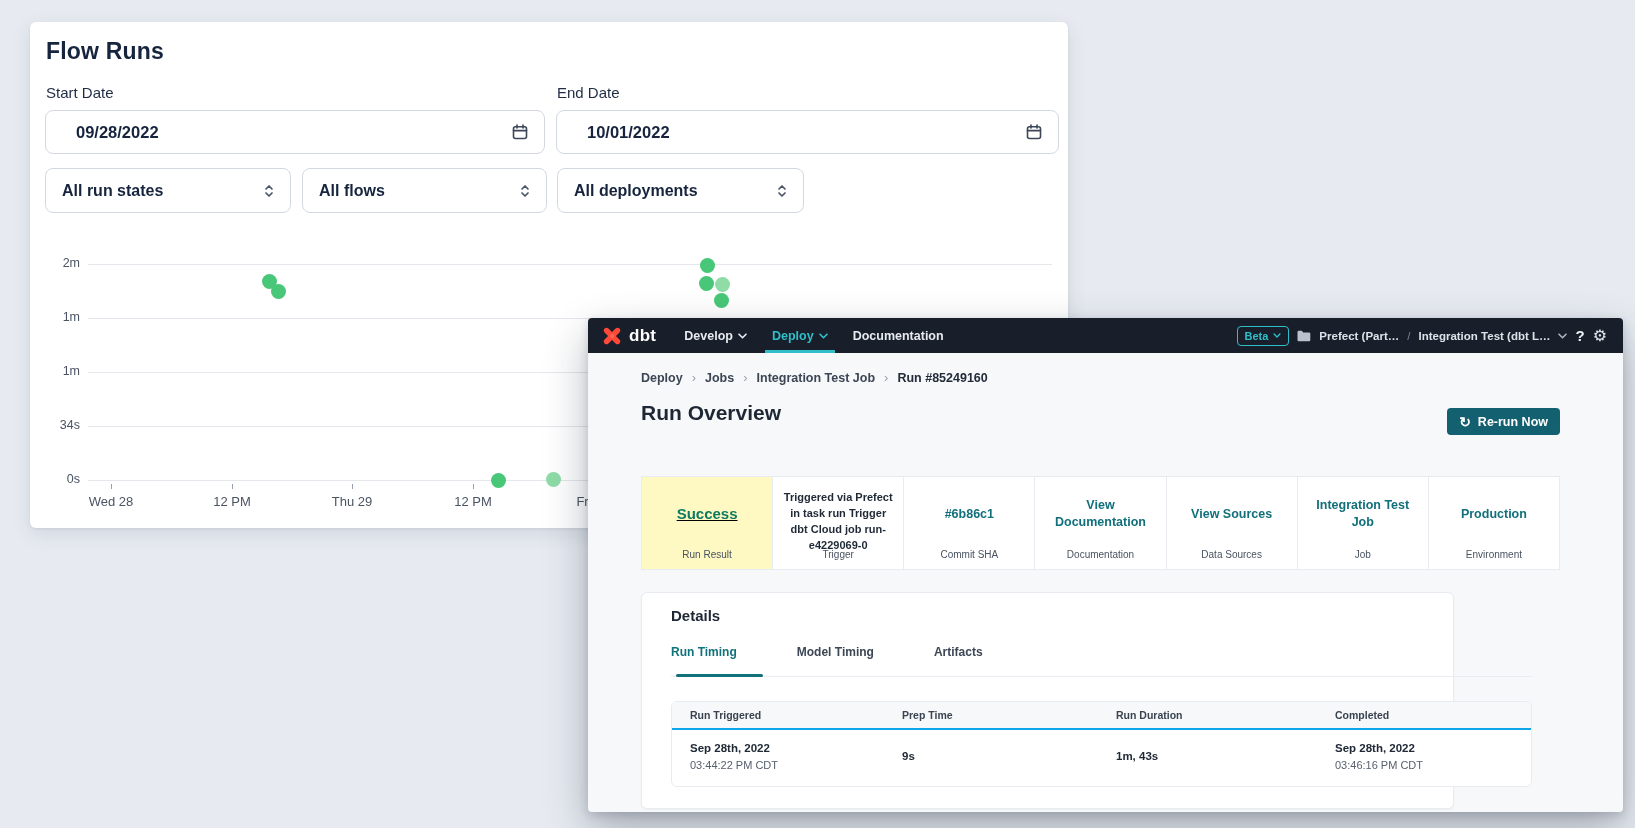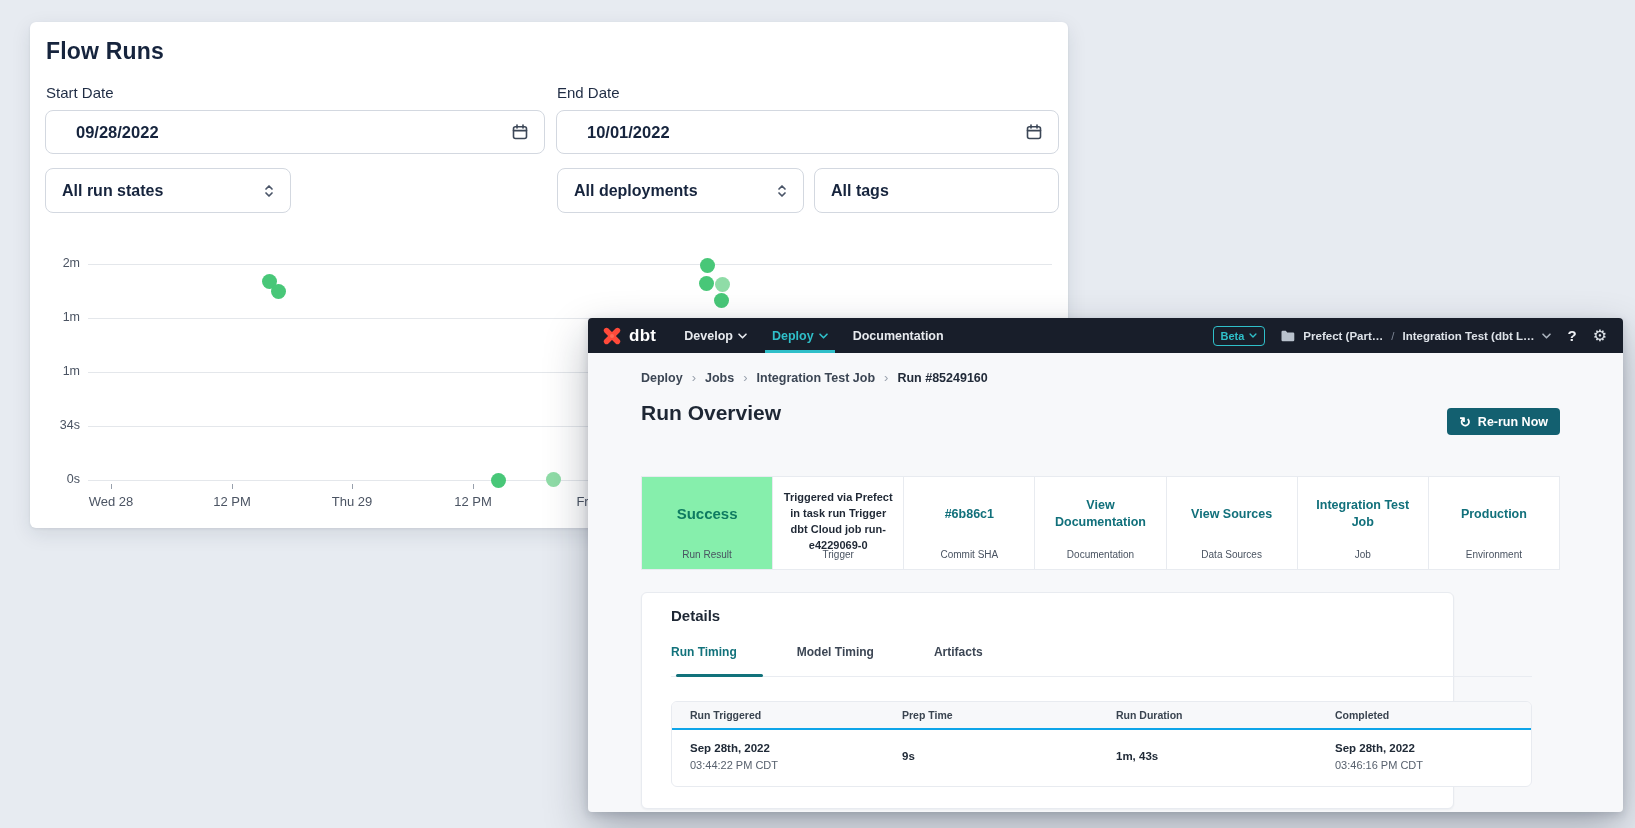--- a/index.html
+++ b/index.html
@@ -48,21 +48,21 @@
     display:flex; align-items:center; padding:0 16px 0 13px;
   }
   .dbt-brand { display:flex; align-items:center; gap:6px; margin-right:28px; }
   .dbt-brand .brand-text { color:#ffffff; font-size:17px; font-weight:700; letter-spacing:.3px; }
   .nav-item {
     position:relative; height:35px; display:flex; align-items:center; gap:5px;
     color:#e7eaee; font-size:12.5px; font-weight:700; margin-right:25px; cursor:default;
   }
   .nav-item.active { color:#2fbfc9; }
   .nav-item.active::after { content:""; position:absolute; left:-7px; right:-7px; bottom:0; height:3px; background:#2fbfc9; }
-  .nav-right { margin-left:auto; display:flex; align-items:center; gap:16px; }
+  .nav-right { margin-left:auto; display:flex; align-items:center; gap:8px; }
   .beta-chip {
     display:flex; align-items:center; gap:5px; border:1px solid #2fbfc9; color:#2fbfc9;
     border-radius:4px; font-size:11px; font-weight:700; padding:3px 7px;
   }
   .nav-crumb { display:flex; align-items:center; gap:8px; color:#dde2e8; font-size:11.5px; font-weight:700; }
   .nav-crumb .sep { color:#7e8796; font-weight:400; }
   .nav-help { color:#eef1f5; font-size:15px; font-weight:700; }
   .nav-gear { color:#dfe4ea; font-size:16px; line-height:1; }
 
   .dbt-content { position:absolute; left:0; top:35px; right:0; bottom:0; }
@@ -82,21 +82,21 @@
   .status-row {
     position:absolute; left:53px; top:123px; width:919px; height:94px;
     display:flex; background:#ffffff; border:1px solid #e8ebf0;
   }
   .status-cell {
     flex:1 1 0; position:relative; display:flex; align-items:center; justify-content:center;
     padding:8px 8px 26px; border-left:1px solid #e8ebf0;
   }
   .status-cell:first-child { border-left:none; }
   .status-cell .value { text-align:center; font-size:12.5px; font-weight:700; color:#11707b; line-height:1.35; }
-  .status-cell.success { background:#86efac; }
+  .status-cell.success { background:#fef9c3;text-decoration:underline; }
   .status-cell.success .value { font-size:15px; color:#0e7b61; }
   .status-cell.trigger .value { color:#1f2835; font-size:11px; line-height:1.45;margin-top:16px; }
   .status-cell .caption {
     position:absolute; left:0; right:0; bottom:9px; text-align:center;
     font-size:10px; font-weight:400; color:#495361;
   }
 
   .details-card {
     position:absolute; left:53px; top:239px; width:813px; height:217px;
     background:#ffffff; border:1px solid #e8ebf0; border-radius:6px;
@@ -156,31 +156,37 @@
 
   <div class="pf-select" style="left:15px; top:146px; width:246px;">
     <span class="grow">All run states</span>
     <span class="pf-icon">
       <svg width="12" height="16" viewBox="0 0 12 16" fill="none" stroke="#4a5568" stroke-width="1.7" stroke-linecap="round" stroke-linejoin="round">
         <path d="M3 6 L6 3 L9 6"></path>
           <path d="M3 10 L6 13 L9 10"></path>
       </svg>
     </span>
   </div>
-  <div class="pf-select" style="left:527px; top:146px; width:247px;">
-    <span class="grow">All deployments</span>
+  <div class="pf-select" style="left:272px; top:146px; width:245px;">
+    <span class="grow">All flows</span>
     <span class="pf-icon">
       <svg width="12" height="16" viewBox="0 0 12 16" fill="none" stroke="#4a5568" stroke-width="1.7" stroke-linecap="round" stroke-linejoin="round">
         <path d="M3 6 L6 3 L9 6"></path>
           <path d="M3 10 L6 13 L9 10"></path>
       </svg>
     </span>
   </div>
-  <div class="pf-select" style="left:784px; top:146px; width:245px;">
-    <span class="grow">All tags</span>
+  <div class="pf-select" style="left:527px; top:146px; width:247px;">
+    <span class="grow">All deployments</span>
+    <span class="pf-icon">
+      <svg width="12" height="16" viewBox="0 0 12 16" fill="none" stroke="#4a5568" stroke-width="1.7" stroke-linecap="round" stroke-linejoin="round">
+        <path d="M3 6 L6 3 L9 6"></path>
+          <path d="M3 10 L6 13 L9 10"></path>
+      </svg>
+    </span>
   </div>
 
   <div class="chart-layer">
       <div class="gridline" style="left: 58px; width: 964px; top: 242px;"></div>
       <div class="ylabel" style="top: 234px; width: 50px;">2m</div>
       <div class="gridline" style="left: 58px; width: 964px; top: 296px;"></div>
       <div class="ylabel" style="top: 288px; width: 50px;">1m</div>
       <div class="gridline" style="left: 58px; width: 964px; top: 350px;"></div>
       <div class="ylabel" style="top: 342px; width: 50px;">1m</div>
       <div class="gridline" style="left: 58px; width: 964px; top: 404px;"></div>

